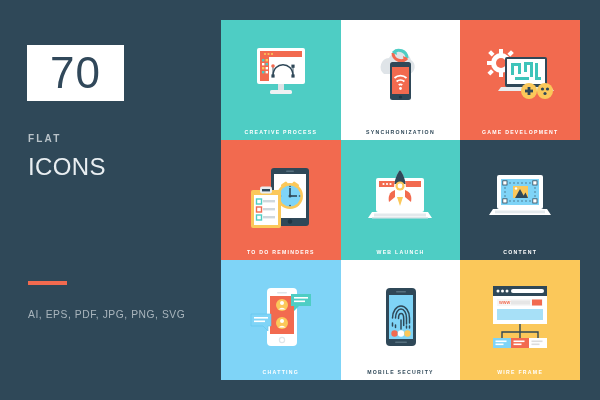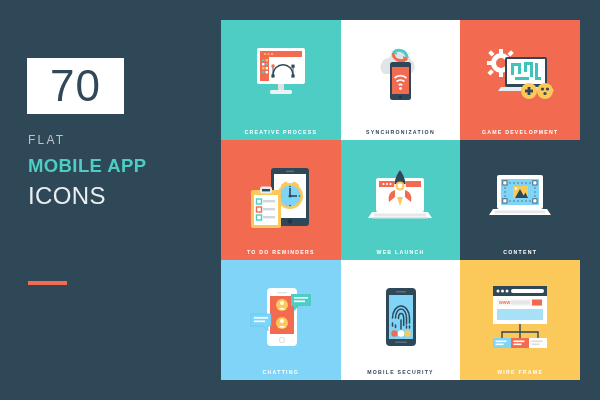--- a/index.html
+++ b/index.html
@@ -13,33 +13,33 @@
     position:relative;
     width:600px; height:400px;
     background:#2f4858;
   }
 
   
   #left-panel {
     position:absolute; left:0; top:0; width:221px; height:400px;
   }
   #count-badge {
-    position:absolute; left:27px; top:58px;
+    position:absolute; left:27px; top:45px;
     width:97px; height:56px;
     background:#ffffff;
     display:flex; align-items:center; justify-content:center;
   }
   #count-badge span {
     font-size:44px; font-weight:400; color:#31485a;
     letter-spacing:1px; line-height:1;
   }
   #headline { position:absolute; left:28px; top:133px; width:190px; }
   .hl-flat {
-    font-size:12px; letter-spacing:2.2px; color:#b9c3c9;
-    font-weight:400; margin-bottom:7px;
+    font-size:10px; letter-spacing:2.2px; color:#b9c3c9;
+    font-weight:700; margin-bottom:7px;
   }
   .hl-main {
     font-size:18.5px; font-weight:700; color:#4ecdc4;
     letter-spacing:0.4px; line-height:1.33;
   }
   .hl-icons {
     font-size:24px; font-weight:400; color:#e9eef1;
     letter-spacing:0.4px; line-height:1.33; margin-top:1px;
   }
   #accent-rule {
@@ -83,27 +83,27 @@
 <div id="stage">
 
   <div id="left-panel">
 
     <div id="count-badge">
       <span>70</span>
     </div>
 
     <div id="headline">
       <div class="hl-flat">FLAT</div>
-      <div class="hl-main">MOBILE APP</div>
       <div class="hl-icons">ICONS</div>
     </div>
 
     <div id="accent-rule"></div>
 
     <div id="formats">
+      <div class="fmt-line">AI, EPS, PDF, JPG, PNG, SVG</div>
     </div>
   </div>
 
   <div id="icon-grid">
 
     <div class="tile" style="background:#4ecdc4">
       <div class="tile-art">
         <svg width="72" height="66" viewBox="0 0 72 66">
           <rect x="12" y="2" width="48" height="36" rx="2" fill="#ffffff"></rect>
           <rect x="15" y="5" width="42" height="30" fill="#ffffff"></rect>

